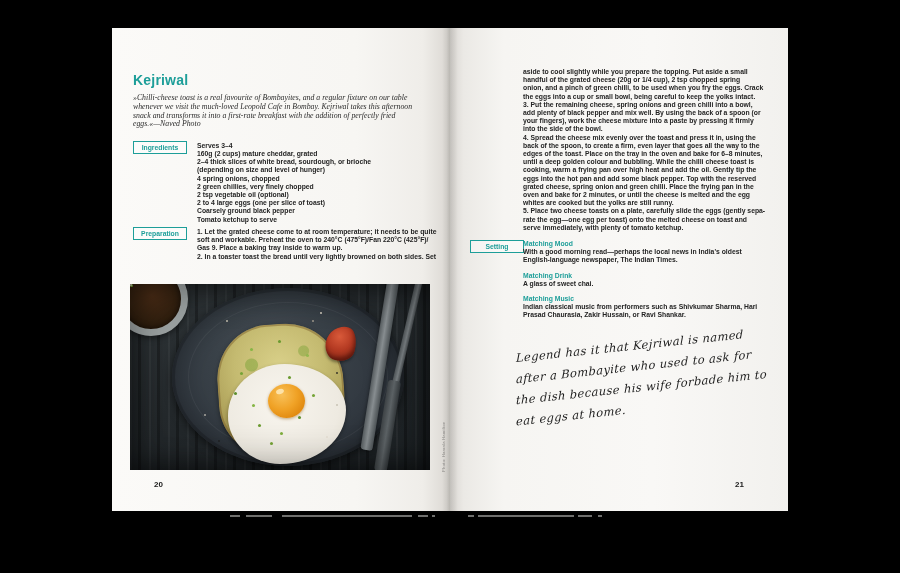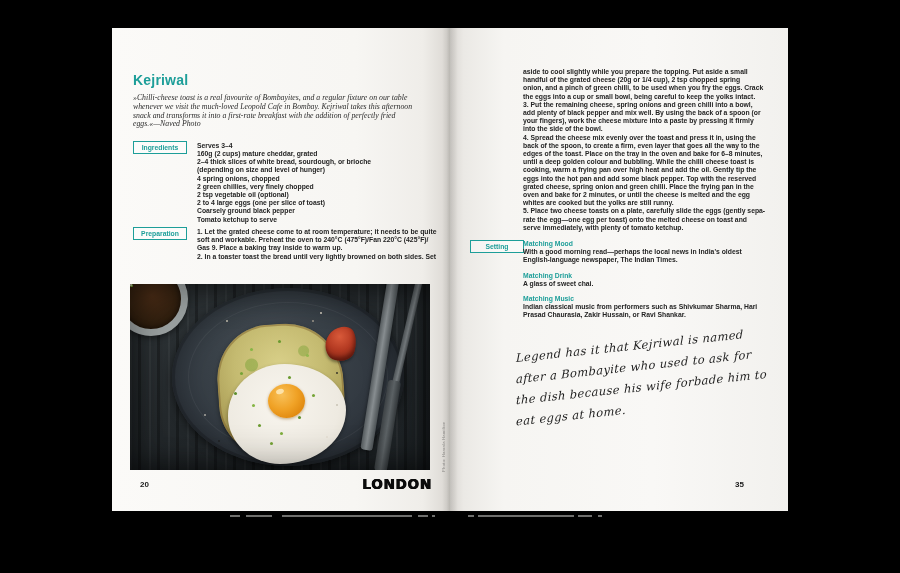--- a/index.html
+++ b/index.html
@@ -21,21 +21,21 @@
            font-size:7.8px; line-height:8.8px; color:#2b2b2b; white-space:pre; }
   .tag { position:absolute; display:inline-block; border:1px solid var(--accent); color:var(--accent);
          font-size:6.8px; font-weight:700; padding:1.5px 0 2px; width:54px; text-align:center; background:rgba(255,255,255,0.4); }
   .tag-ingredients { left:21px; top:113px; }
   .tag-preparation { left:21px; top:199px; }
   .body-text { font-size:6.8px; line-height:8.2px; font-weight:700; color:#242424; white-space:pre; }
   .serves { position:absolute; left:85px; top:114px; font-size:6.8px; font-weight:700; color:#242424; }
   .ingredients { position:absolute; left:85px; top:122px; }
   .preparation { position:absolute; left:85px; top:200px; }
   .pagenum { position:absolute; font-size:8px; font-weight:700; color:#1a1a1a; }
-  .pagenum-left  { left:28px;  top:452px; }
+  .pagenum-left  { left:42px;  top:452px; }
   .pagenum-right { left:285px; top:452px; }
   .logo { position:absolute; left:160px; top:448px; width:160px; text-align:right; font-family:"DejaVu Sans", sans-serif;
           font-weight:900; font-size:13.5px; letter-spacing:0.8px; color:#0c0c0c;
           text-shadow:0.5px 0 0 #0c0c0c, -0.3px 0 0 #0c0c0c; }
   .credit { position:absolute; left:329px; top:384px; height:60px; font-size:4.2px; color:#8f8d8a;
             writing-mode:vertical-rl; transform:rotate(180deg); letter-spacing:0.2px; }
 
   
   .photo { position:absolute; left:18px; top:256px; width:300px; height:186px; overflow:hidden;
            background:
@@ -154,21 +154,20 @@
         <div class="crumbs"></div>
         <div class="spoon-handle"></div>
         <div class="fork"></div>
         <div class="knife"></div>
         <div class="knife-handle"></div>
         <div class="photo-vignette"></div>
       </div>
 
       <div class="credit">Photo: Haarala Hamilton</div>
       <div class="pagenum pagenum-left">20</div>
-      <div class="logo">LONDON</div>
     </div>
 
     <div class="page page-right">
       <div class="rp-body body-text">aside to cool slightly while you prepare the topping. Put aside a small
 handful of the grated cheese (20g or 1/4 cup), 2 tsp chopped spring
 onion, and a pinch of green chilli, to be used when you fry the eggs. Crack
 the eggs into a cup or small bowl, being careful to keep the yolks intact.
 3. Put the remaining cheese, spring onions and green chilli into a bowl,
 add plenty of black pepper and mix well. By using the back of a spoon (or
 your fingers), work the cheese mixture into a paste by pressing it firmly
@@ -202,21 +201,21 @@
           <div class="section-heading">Matching Music</div>
           <div class="section-text">Indian classical music from performers such as Shivkumar Sharma, Hari
 Prasad Chaurasia, Zakir Hussain, or Ravi Shankar.</div>
         </div>
       </div>
 
       <div class="handwriting">Legend has it that Kejriwal is named
 after a Bombayite who used to ask for
 the dish because his wife forbade him to
 eat eggs at home.</div>
-      <div class="pagenum pagenum-right">35</div>
+      <div class="pagenum pagenum-right">21</div>
     </div>
 
     <div class="spine"></div>
   </div>
 
   <div class="edge-dashes">
     <span style="left:230px;width:10px;"></span>
     <span style="left:246px;width:26px;"></span>
     <span style="left:282px;width:130px;"></span>
     <span style="left:418px;width:10px;"></span>

